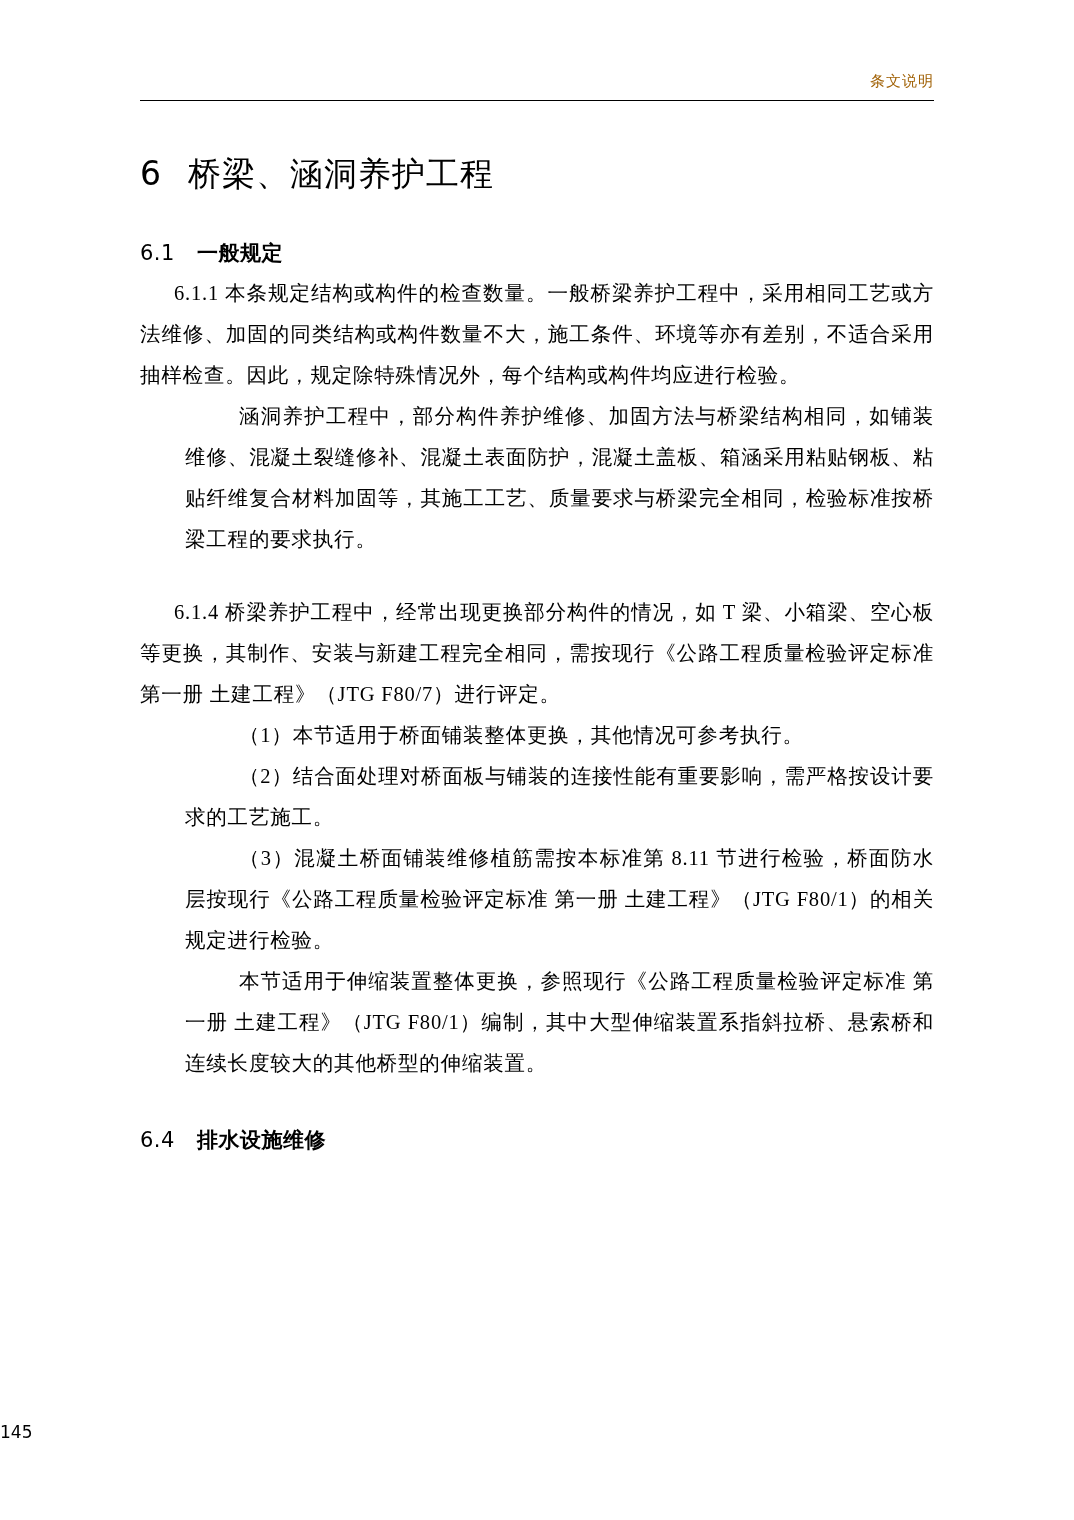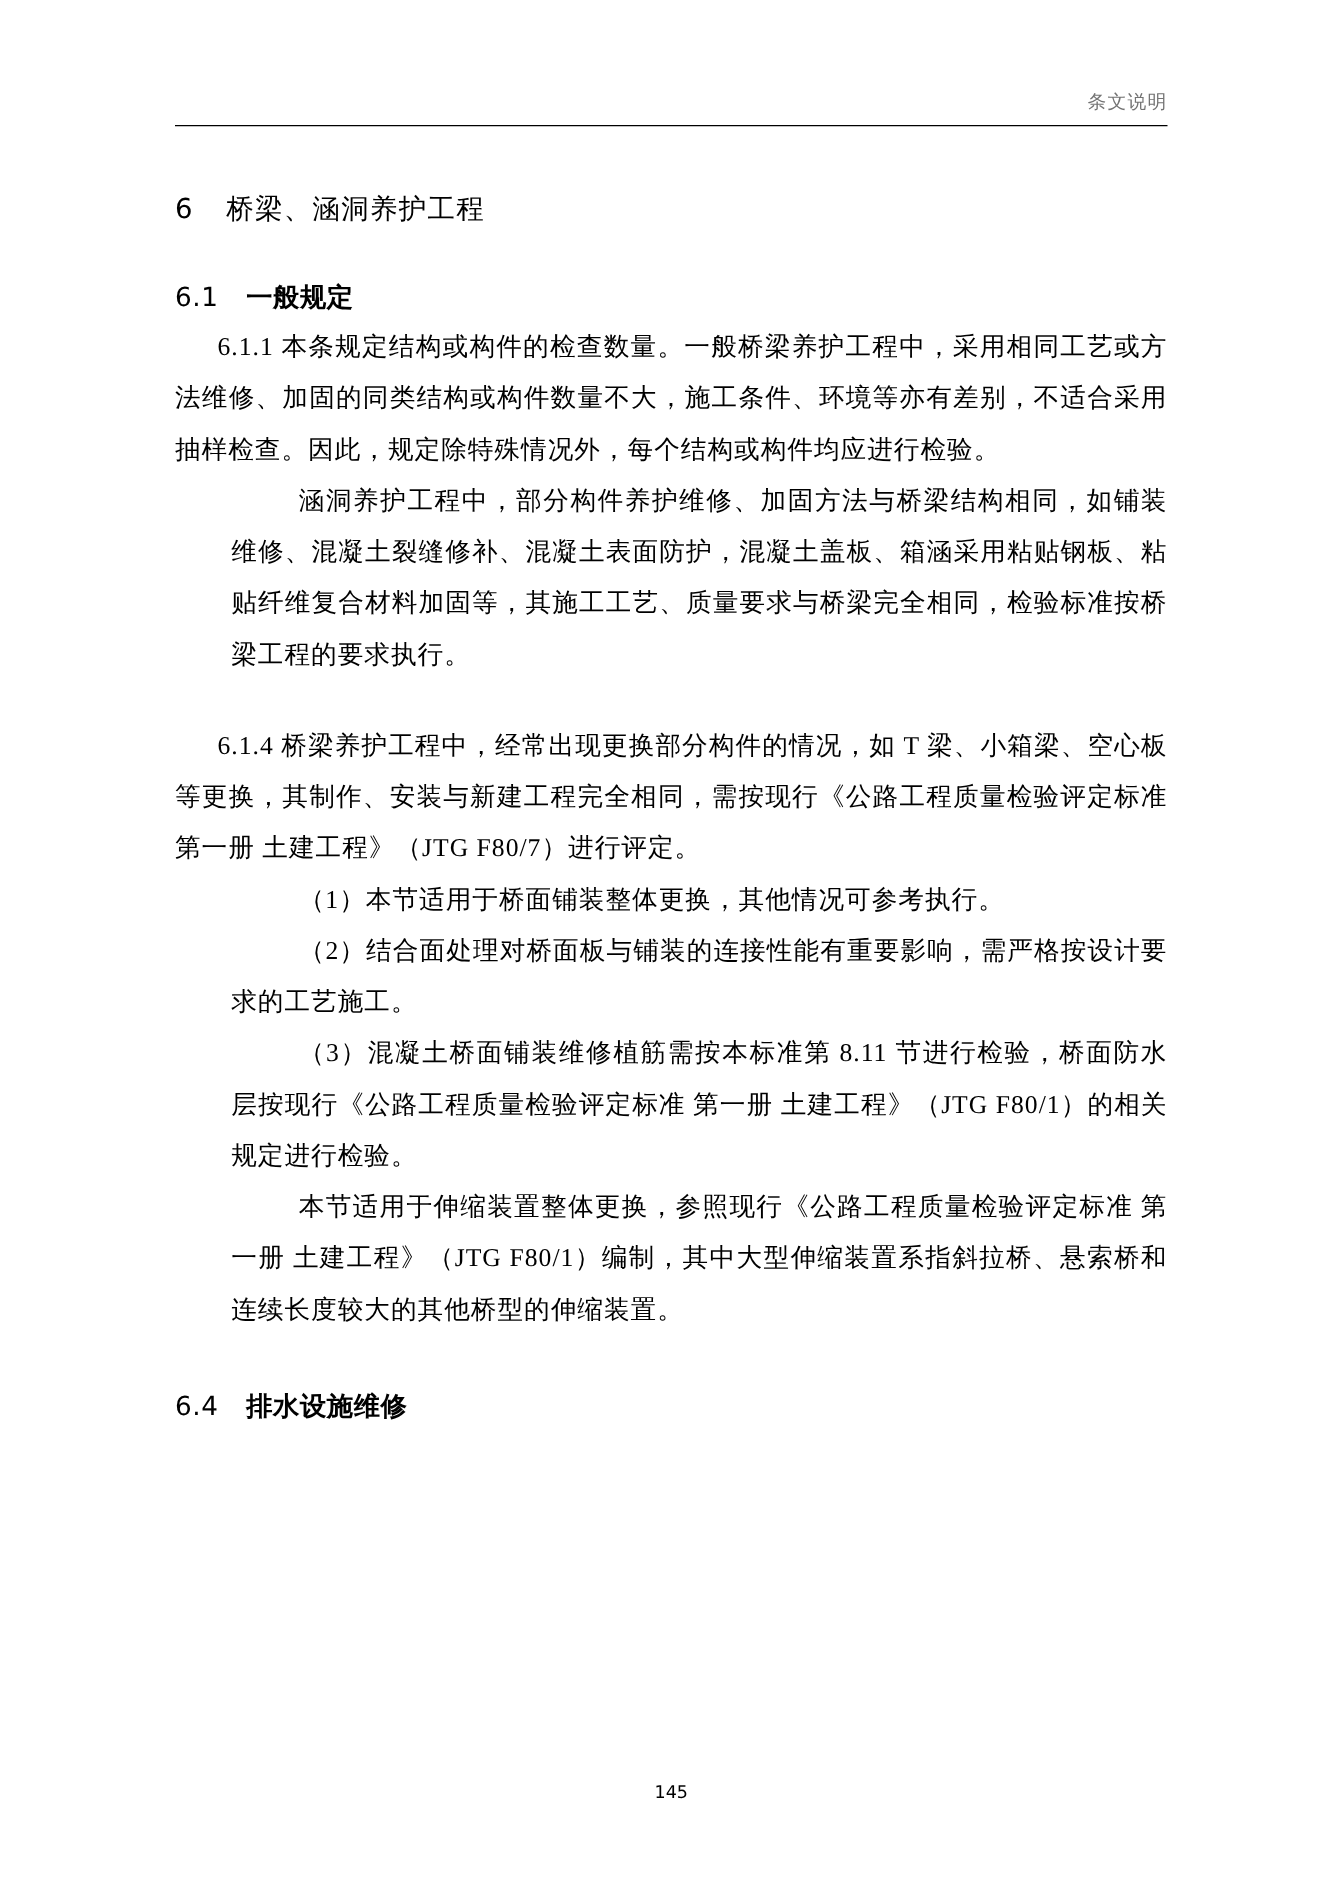--- a/index.html
+++ b/index.html
@@ -30,39 +30,39 @@
     right: 140px;
     height: 34px;
   }
   .header-text {
     position: absolute;
     right: 0;
     top: 0;
     font-family: "DejaVu Sans", "Liberation Sans", sans-serif;
     font-size: 15px;
     letter-spacing: 1px;
-    color: #737373;
+    color: #a16207;
   }
   .header-rule {
     position: absolute;
     left: 0;
     right: 0;
     top: 28px;
     border-bottom: 1.2px solid #000;
   }
   
   .content {
     position: absolute;
     top: 128px;
     left: 140px;
     right: 140px;
   }
   h1.chapter {
     font-family: "DejaVu Sans", "Liberation Sans", sans-serif;
-    font-size: 22px;
+    font-size: 33px;
     font-weight: normal;
     margin: 24px 0 0 0;
     letter-spacing: 1px;
   }
   h1.chapter .num {
     margin-right: 26px;
   }
   h2.section {
     font-family: "DejaVu Sans", "Liberation Sans", sans-serif;
     font-size: 21px;
@@ -85,23 +85,22 @@
   }
   p.ind1 { text-indent: 34px; }
   p.ind2 { text-indent: 54px; margin-left: 45px; }
   .gap-md { height: 32px; }
   
   .footer {
     position: absolute;
     bottom: 78px;
     left: 0;
     right: 0;
-    text-align: center;
     font-family: "DejaVu Sans", "Liberation Sans", sans-serif;
-    font-size: 14px;
+    font-size: 17px;
   }
 </style>
 </head>
 <body>
 
 <div class="page">
 
   <div class="header">
     <div class="header-text">条文说明</div>
     <div class="header-rule"></div>

